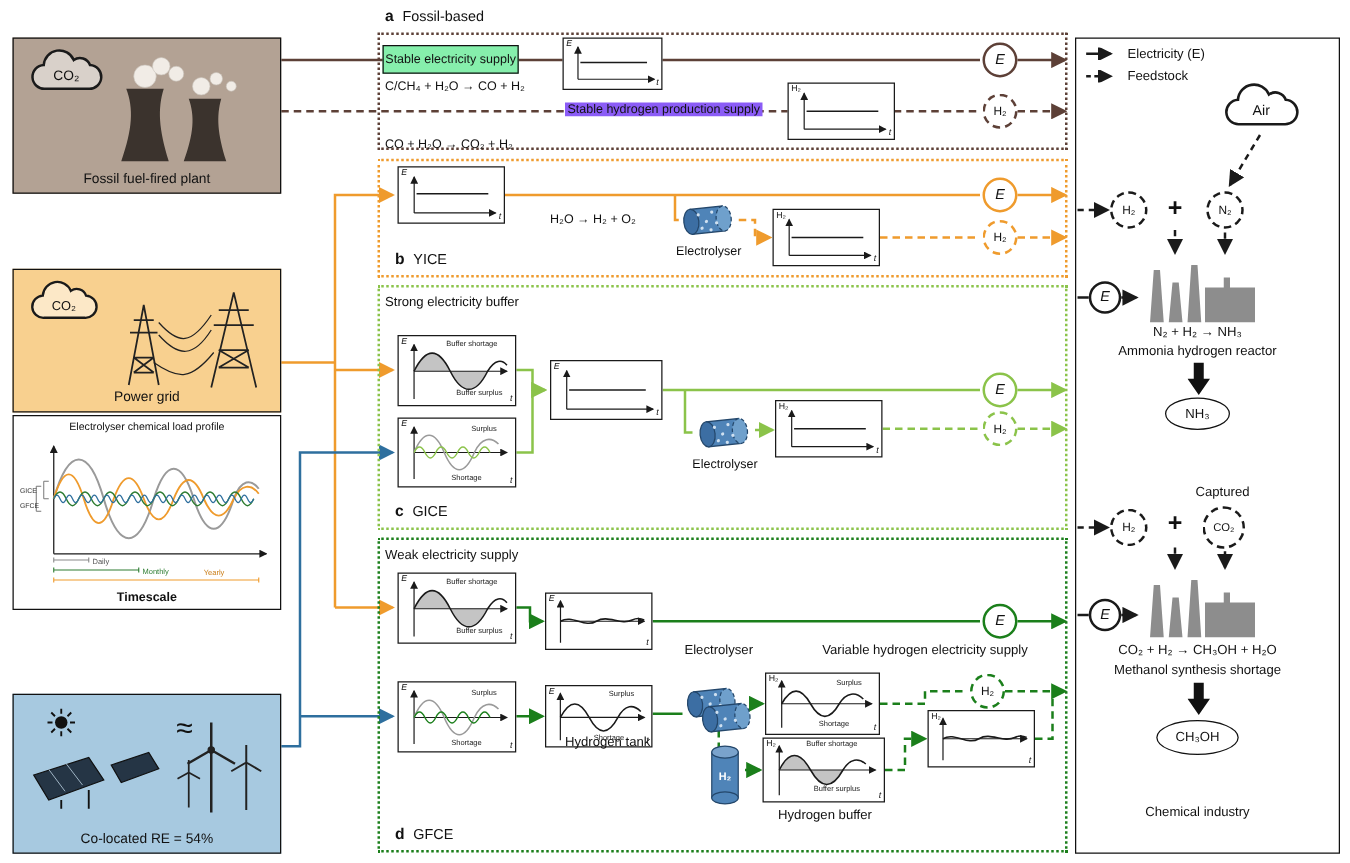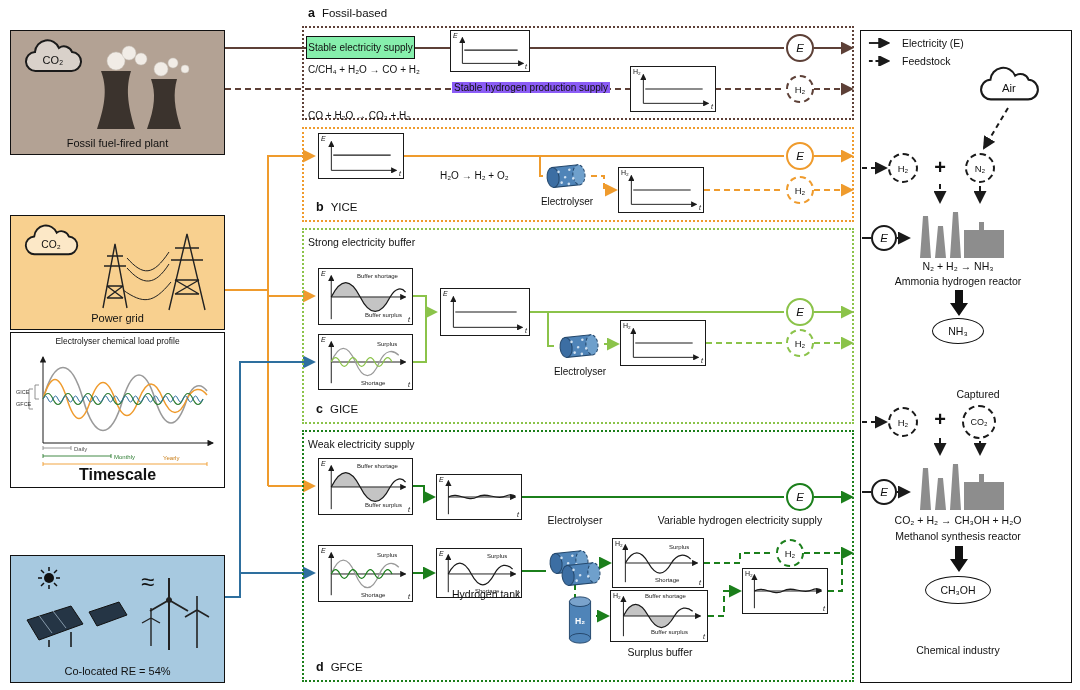--- a/index.html
+++ b/index.html
@@ -170,21 +170,21 @@
       <path d="M28,52 C36,26 44,26 52,52 C60,78 68,78 76,52 C84,30 92,30 100,52 C108,74 116,74 124,52 C132,32 140,32 148,52 C156,70 164,70 172,52 C178,40 186,40 192,48" fill="none" stroke="#ef9b2d" stroke-width="1.5"></path>
       <path d="M28,52 q5,-11 10,0 q5,11 10,0 q5,-11 10,0 q5,11 10,0 q5,-11 10,0 q5,11 10,0 q5,-11 10,0 q5,11 10,0 q5,-11 10,0 q5,11 10,0 q5,-11 10,0 q5,11 10,0 q5,-11 10,0 q5,11 10,0 q5,-11 10,0 q5,11 10,0" fill="none" stroke="#2e7d32" stroke-width="1.2"></path>
       <path d="M28,52 q2.5,-6 5,0 q2.5,6 5,0 q2.5,-6 5,0 q2.5,6 5,0 q2.5,-6 5,0 q2.5,6 5,0 q2.5,-6 5,0 q2.5,6 5,0 q2.5,-6 5,0 q2.5,6 5,0 q2.5,-6 5,0 q2.5,6 5,0 q2.5,-6 5,0 q2.5,6 5,0 q2.5,-6 5,0 q2.5,6 5,0 q2.5,-6 5,0 q2.5,6 5,0 q2.5,-6 5,0 q2.5,6 5,0 q2.5,-6 5,0 q2.5,6 5,0 q2.5,-6 5,0 q2.5,6 5,0 q2.5,-6 5,0 q2.5,6 5,0 q2.5,-6 5,0 q2.5,6 5,0 q2.5,-6 5,0 q2.5,6 5,0 q2.5,-6 5,0 q2.5,6 5,0" fill="none" stroke="#2e6f9e" stroke-width="1"></path>
       <path d="M28,99 V103 M28,101 H56 M56,99 V103" stroke="#8a8a8a" stroke-width="0.9" fill="none"></path>
       <text x="59" y="104" font-size="6" fill="#555">Daily</text>
       <path d="M28,107 V111 M28,109 H96 M96,107 V111" stroke="#2e7d32" stroke-width="0.9" fill="none"></path>
       <text x="99" y="112" font-size="6" fill="#2e7d32">Monthly</text>
       <path d="M28,115 V119 M28,117 H192 M192,115 V119" stroke="#ef9b2d" stroke-width="0.9" fill="none"></path>
       <text x="148" y="113" font-size="6" fill="#c97d17">Yearly</text>
     </svg>
-    <div class="abs ctr" style="left:0;right:0;bottom:3px;font-size:16px;font-weight:bold">Timescale</div>
+    <div class="abs ctr" style="left:0;right:0;bottom:3px;font-size:10px;font-weight:bold">Timescale</div>
   </div>
 
   <div class="srcbox" style="left:10px;top:555px;width:215px;height:128px;background:#a7c9e0">
     <svg class="abs" style="left:8px;top:6px;width:200px;height:92px" viewBox="0 0 200 92">
       <g>
         <circle cx="30" cy="16" r="5" fill="#111"></circle>
         <path d="M30,5 V9 M30,23 V27 M19,16 H23 M37,16 H41 M22,8 L25,11 M35,21 L38,24 M38,8 L35,11 M25,21 L22,24" stroke="#111" stroke-width="1.5"></path>
       </g>
       <text x="122" y="28" font-size="24" fill="#111">≈</text>
       <g>
@@ -456,21 +456,21 @@
     <span class="ann" style="left:34px;top:2px">Buffer shortage</span>
     <span class="ann" style="left:40px;top:38px">Buffer surplus</span>
     <svg viewBox="0 0 98 52">
       <path d="M12,26 C20,10 29,10 38,26 Z" fill="#c4c4c4"></path>
         <path d="M38,26 C47,42 56,42 65,26 Z" fill="#c4c4c4"></path>
       <path class="ax" d="M12,47 V6" marker-end="url(#mk-black)"></path>
         <path class="ax" d="M12,26 H92" marker-end="url(#mk-black)"></path>
       <path class="dat" d="M12,26 C20,10 29,10 38,26 C47,42 56,42 65,26 C71,16 78,16 84,21"></path>
     </svg>
   </div>
-  <div class="txt ctr" style="left:600px;top:646px;width:120px">Surplus buffer</div>
+  <div class="txt ctr" style="left:600px;top:646px;width:120px">Hydrogen buffer</div>
   <div class="circ" style="left:786px;top:483px;width:28px;height:28px;border:2px solid #1b7f1b">
       <span class="it">E</span>
     </div>
 
   <div class="abs" style="left:860px;top:30px;width:212px;height:653px;border:1.5px solid #111;background:transparent"></div>
 
   <div class="legendrow" style="left:868px;top:37px">
     <svg width="28" height="10" viewBox="0 0 30 10">
         <path d="M1,5 H22" stroke="#1a1a1a" stroke-width="2" marker-end="url(#mk-black)"></path>
       </svg>
@@ -510,20 +510,20 @@
   <div class="plus" style="left:928px;top:408px;width:24px">+</div>
   <div class="circ h2t" style="left:962px;top:405px;width:34px;height:34px;border:2px dashed #1a1a1a;font-size:9px">CO₂</div>
 
   <div class="circ" style="left:871px;top:479px;width:26px;height:26px;border:2px solid #1a1a1a">
       <span class="it">E</span>
     </div>
   <svg class="abs" style="left:912px;top:458px;width:95px;height:52px" viewBox="0 0 95 52">
     <path fill="#8d8d8d" d="M8,52 L11,10 L16,10 L19,52 Z M23,52 L26,20 L31,20 L34,52 Z M38,52 L41,6 L46,6 L49,52 Z M52,52 L52,24 L67,24 L67,16 L72,16 L72,24 L92,24 L92,52 Z"></path>
   </svg>
   <div class="rt" style="left:880px;top:514px;width:156px">CO₂ + H₂ → CH₃OH + H₂O</div>
-  <div class="rt" style="left:880px;top:530px;width:156px">Methanol synthesis reactor</div>
+  <div class="rt" style="left:880px;top:530px;width:156px">Methanol synthesis shortage</div>
   <svg class="abs" style="left:950px;top:546px;width:18px;height:26px" viewBox="0 0 18 26">
       <polygon points="5,0 13,0 13,13 18,13 9,26 0,13 5,13" fill="#111"></polygon>
     </svg>
   <div class="oval" style="left:925px;top:576px;width:66px;height:28px">CH₃OH</div>
   <div class="rt" style="left:880px;top:644px;width:156px">Chemical industry</div>
 
 </div>
 
 </body></html>

